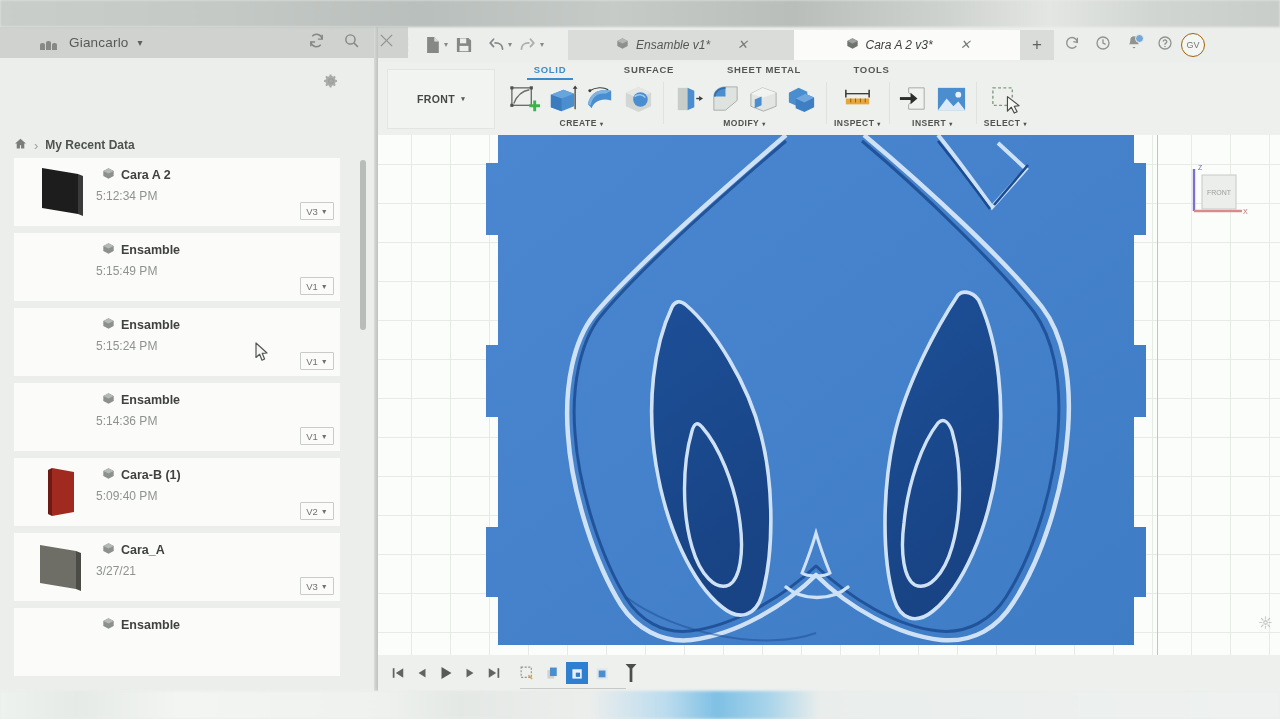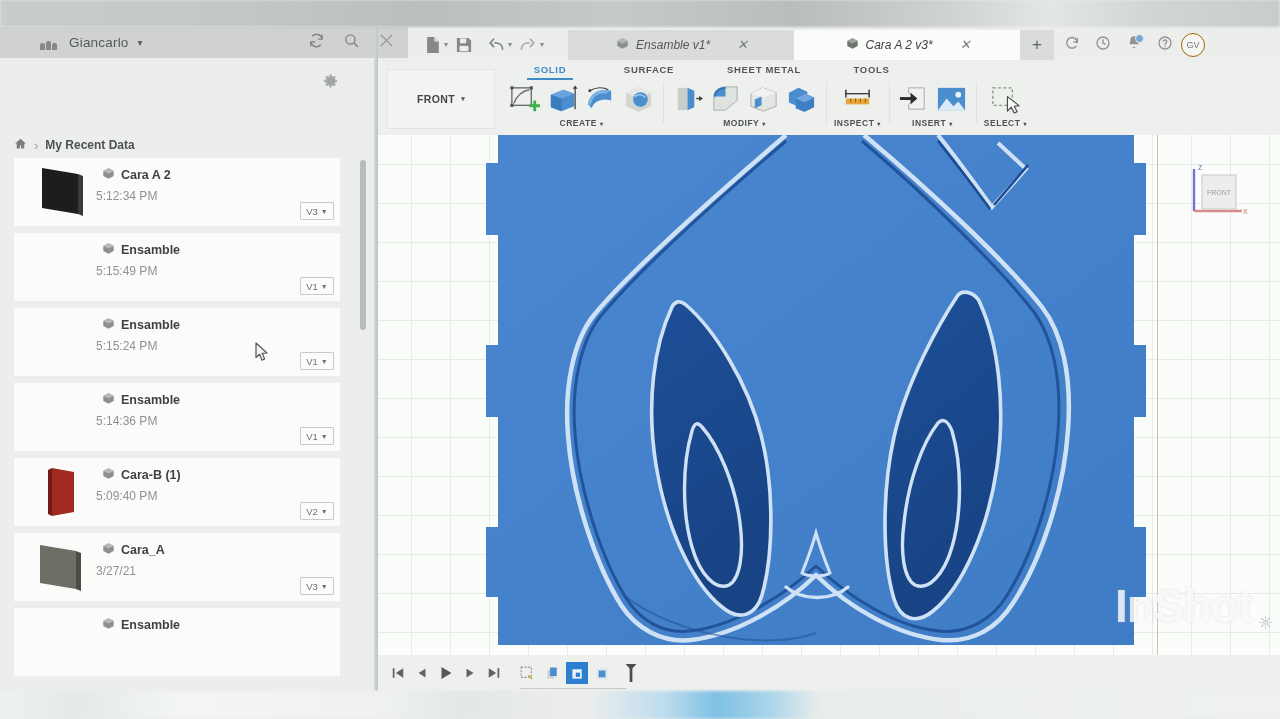--- a/index.html
+++ b/index.html
@@ -753,21 +753,20 @@
         <svg width="62" height="58" viewBox="0 0 62 58">
           <line x1="8" y1="50" x2="8" y2="8" stroke="#7b6fd0" stroke-width="2.4"></line>
           <text x="12" y="9" font-size="7" fill="#6f63c8" font-family="Liberation Sans, sans-serif">Z</text>
           <line x1="8" y1="50" x2="56" y2="50" stroke="#d98a8a" stroke-width="2.4"></line>
           <text x="57" y="53" font-size="7" fill="#cc6a6a" font-family="Liberation Sans, sans-serif">X</text>
           <rect x="16" y="14" width="34" height="34" fill="#eceeec" stroke="#c6cac6" stroke-width="1"></rect>
           <text x="33" y="34" font-size="7" fill="#9ba09c" text-anchor="middle" font-family="Liberation Sans, sans-serif">FRONT</text>
         </svg>
       </div>
 
-      <div class="watermark">InShot</div>
       <span class="wm-gear">
         <svg width="13" height="13" viewBox="0 0 24 24" fill="#8b8f8c">
           <circle cx="12" cy="12" r="3.2" fill="none" stroke="#8b8f8c" stroke-width="2.4"></circle>
           <path d="M12 1.5v4M12 18.5v4M1.5 12h4M18.5 12h4M4.6 4.6l2.8 2.8M16.6 16.6l2.8 2.8M19.4 4.6l-2.8 2.8M7.4 16.6l-2.8 2.8" stroke="#8b8f8c" stroke-width="2.2" stroke-linecap="round"></path>
         </svg>
       </span>
     </div>
 
     <div class="timeline">
       <span class="tl-btn" style="margin-left:8px">

